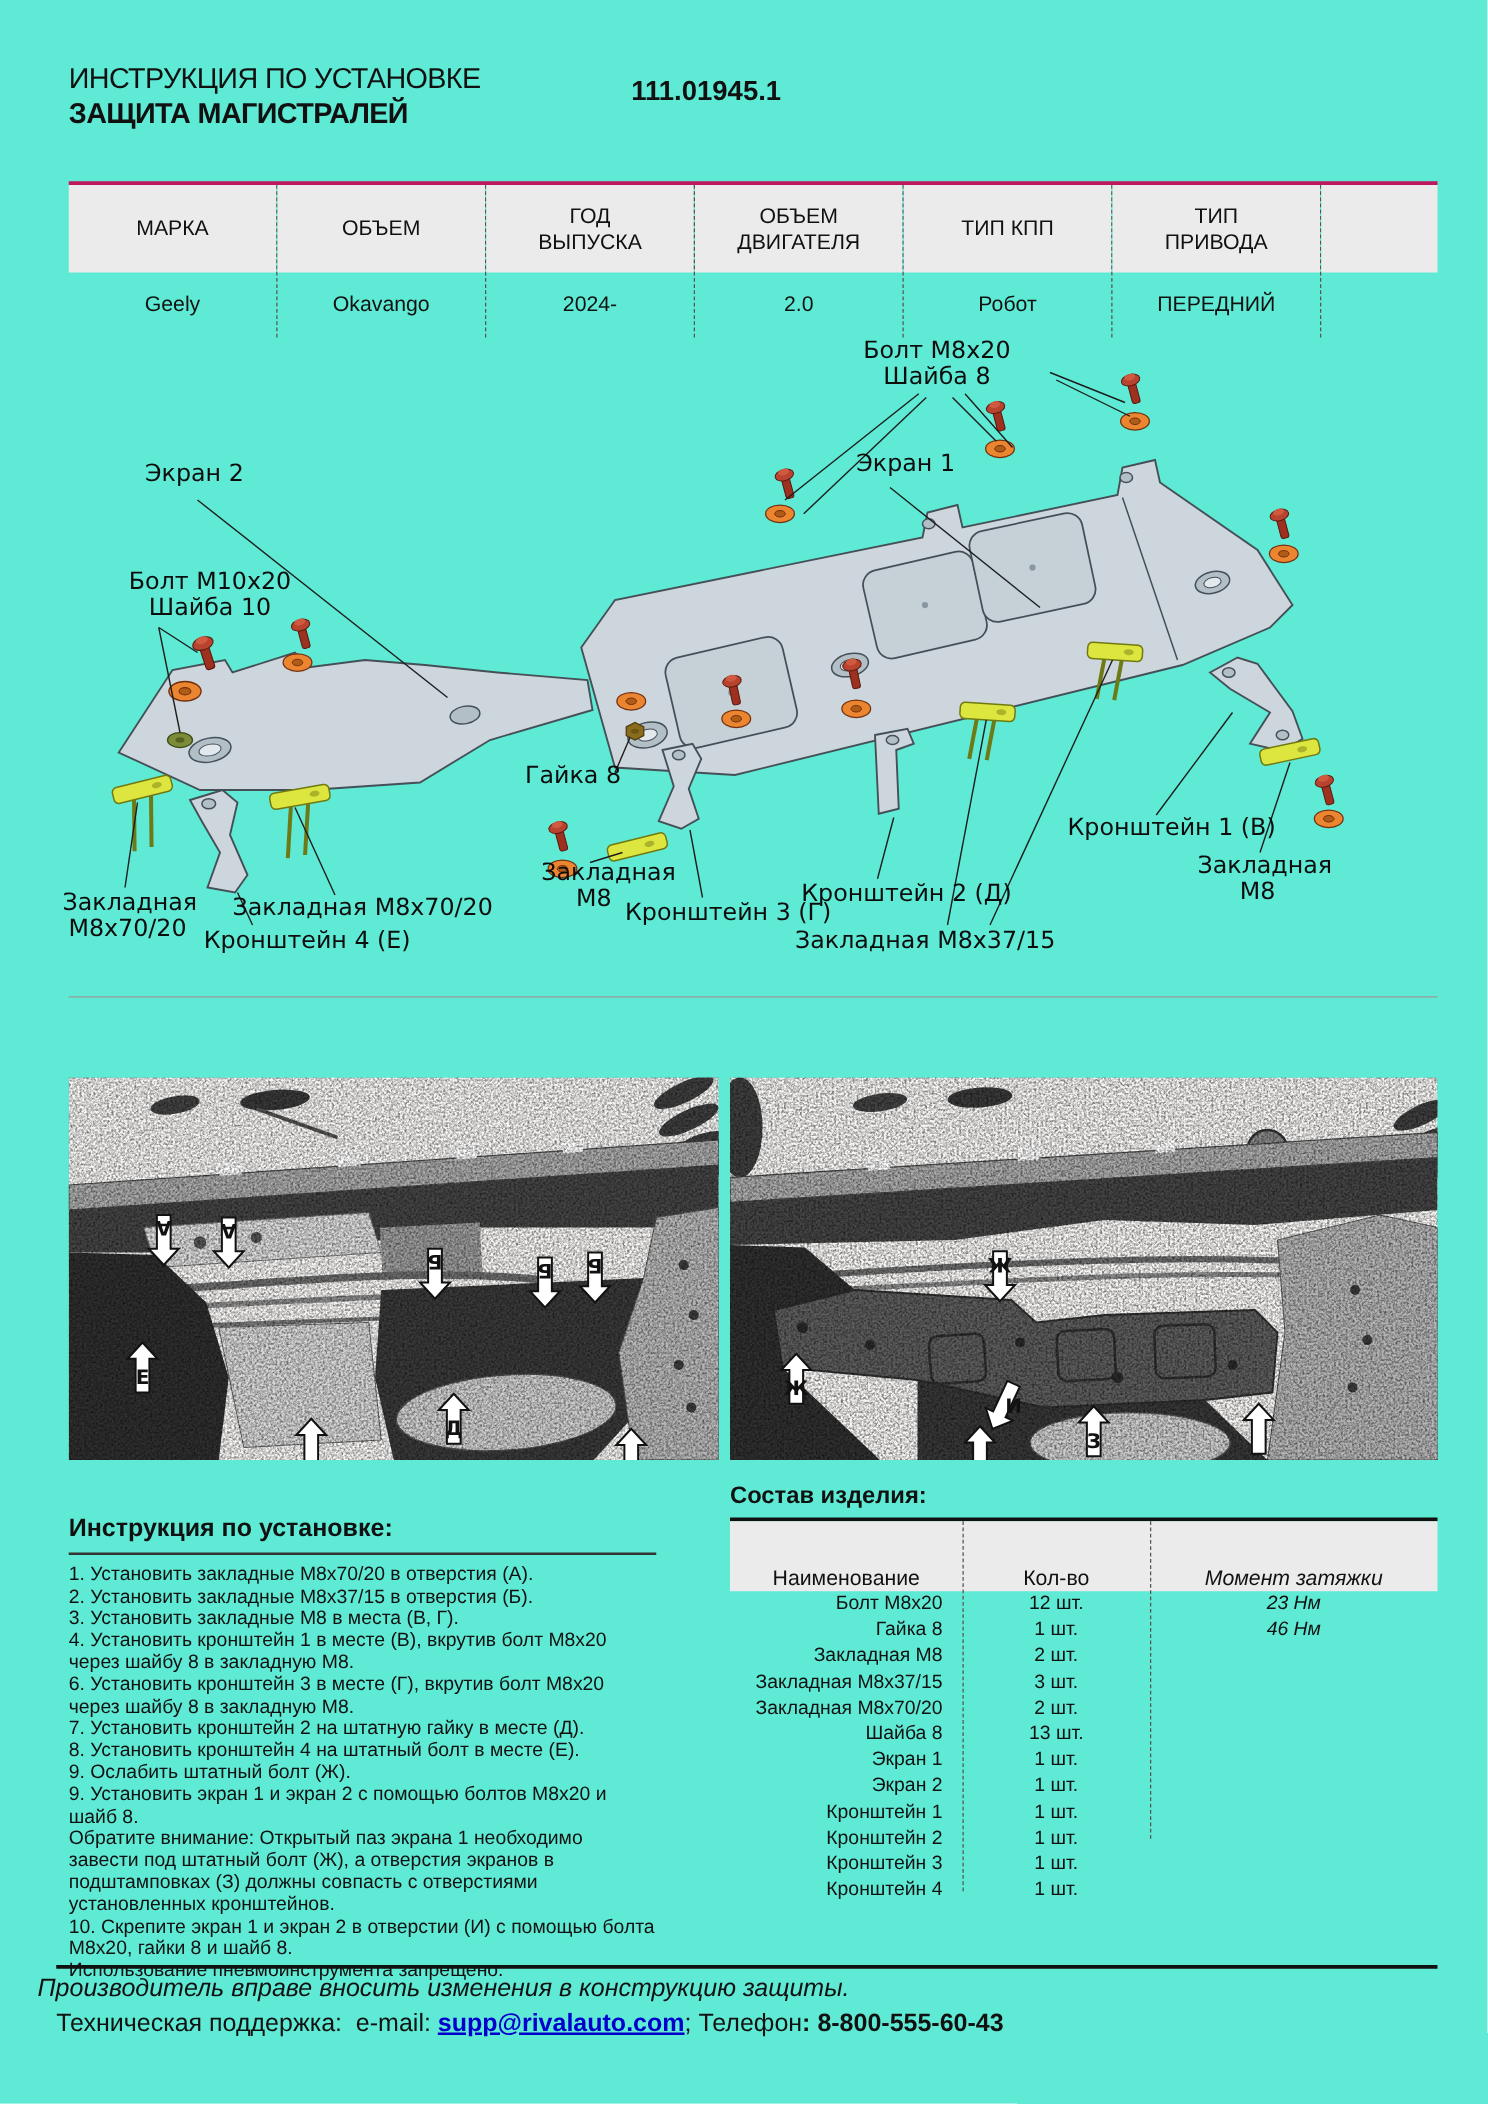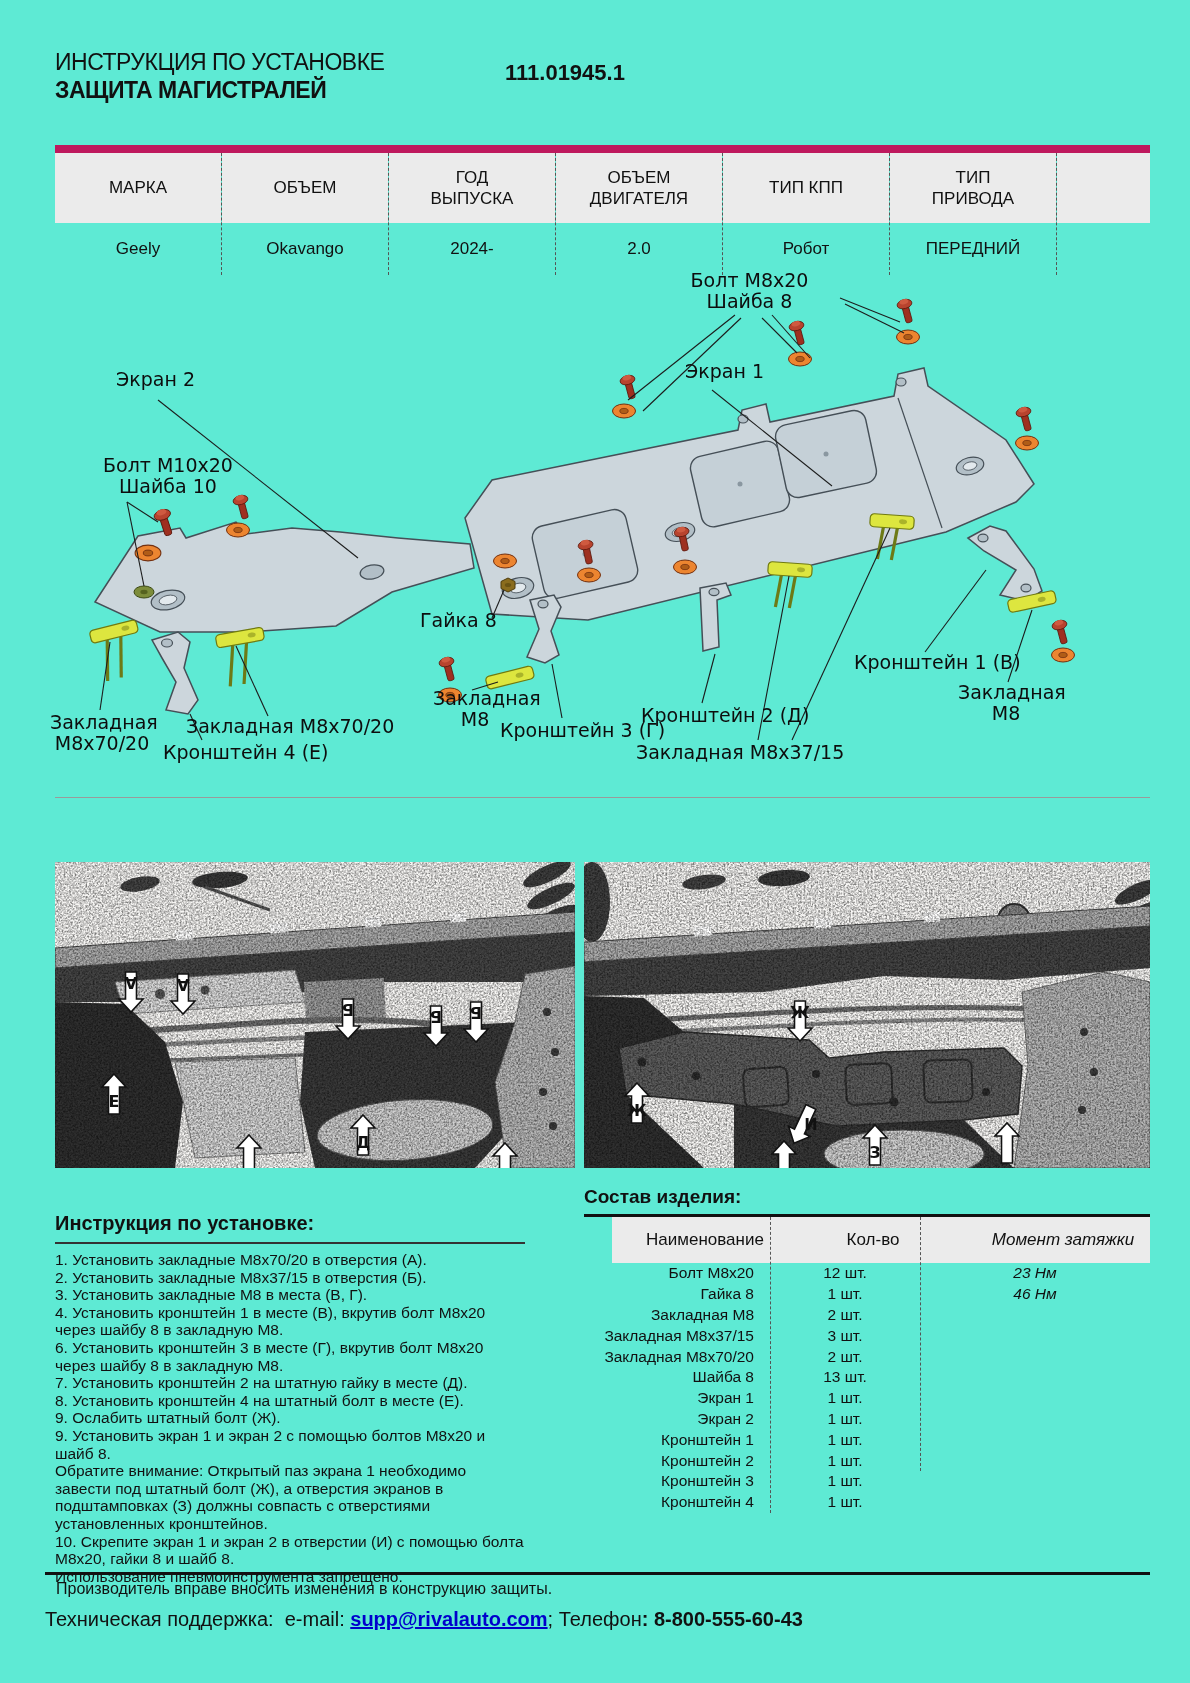--- a/index.html
+++ b/index.html
@@ -4,21 +4,21 @@
 <style>
   html,body{margin:0;padding:0;background:#fff;}
   .page{position:relative;width:1190px;height:1683px;background:#5eead4;overflow:hidden;
         font-family:"Liberation Sans",sans-serif;color:#111;}
   
   .hdr{position:absolute;left:55px;top:48px;line-height:1.22;}
   .hdr .t1{font-size:23px;letter-spacing:-0.5px;}
   .hdr .t2{font-size:23px;font-weight:bold;letter-spacing:-0.5px;}
   .partnum{position:absolute;left:505px;top:60px;font-size:22px;font-weight:bold;}
   
-  .spec{position:absolute;left:55px;top:145px;width:1095px;border-top:8px solid #be185d;display:flex;}
+  .spec{position:absolute;left:55px;top:145px;width:1095px;border-top:3px solid #be185d;display:flex;}
   .spec-col{width:166px;flex:0 0 auto;}
   .spec-col.filler{flex:1 1 auto;width:auto;}
   .spec-col + .spec-col{border-left:1.5px dashed #555;}
   .spec-head{height:70px;background:#ebebeb;display:flex;align-items:center;justify-content:center;
              text-align:center;font-size:17px;white-space:pre-line;line-height:1.25;}
   .spec-val{height:52px;display:flex;align-items:center;justify-content:center;font-size:17px;}
   
   .diagram-svg{position:absolute;left:40px;top:270px;}
   .plate{fill:#ccd6dc;stroke:#454f57;stroke-width:1.5;}
   .emb{fill:#c5d0d7;stroke:#454f57;stroke-width:1.4;}
@@ -38,32 +38,32 @@
   
   .instr{position:absolute;left:55px;top:1212px;width:470px;}
   .instr-h{font-size:20px;font-weight:bold;}
   .instr-hr{height:2px;background:#333;margin-top:7px;margin-bottom:7px;}
   .step{font-size:15.5px;line-height:17.6px;}
   
   .comp{position:absolute;left:584px;top:1186px;width:566px;}
   .comp-h{font-size:19px;font-weight:bold;}
   .comp-table{position:relative;margin-top:6px;border-top:3px solid #111;}
   .comp-row{display:flex;}
-  .comp-head{height:46px;background:#ebebeb;align-items:center;font-size:17px;margin-left:28px;}
+  .comp-head{height:56px;background:#ebebeb;align-items:flex-end;font-size:17px;}
   .c-name{width:186px;flex:0 0 auto;}
   .c-qty{width:150px;flex:0 0 auto;text-align:center;}
   .c-tq{width:230px;flex:0 0 auto;text-align:center;font-style:italic;}
   .comp-head .c-name{text-align:center;}
   .comp-body .comp-row{height:20.8px;align-items:center;font-size:15.5px;}
   .comp-body .c-name{text-align:right;padding-right:16px;box-sizing:border-box;}
   .dash1{position:absolute;left:186px;top:0;height:296px;border-left:1.5px dashed #555;}
   .dash2{position:absolute;left:336px;top:0;height:254px;border-left:1.5px dashed #555;}
   
   .foot-line{position:absolute;left:45px;top:1572px;width:1105px;height:3px;background:#111;}
-  .foot1{position:absolute;left:56px;top:1580px;font-size:16px;}
+  .foot1{position:absolute;left:30px;top:1580px;font-size:20px;font-style:italic;}
   .foot2{position:absolute;left:45px;top:1608px;font-size:20px;white-space:pre-wrap;}
   .email{color:#0000cc;font-weight:bold;text-decoration:underline;}
   .bold{font-weight:bold;margin-top:45px;}
 </style>
 </head>
 <body>
 
 <div class="page">
 
   <div class="hdr">

